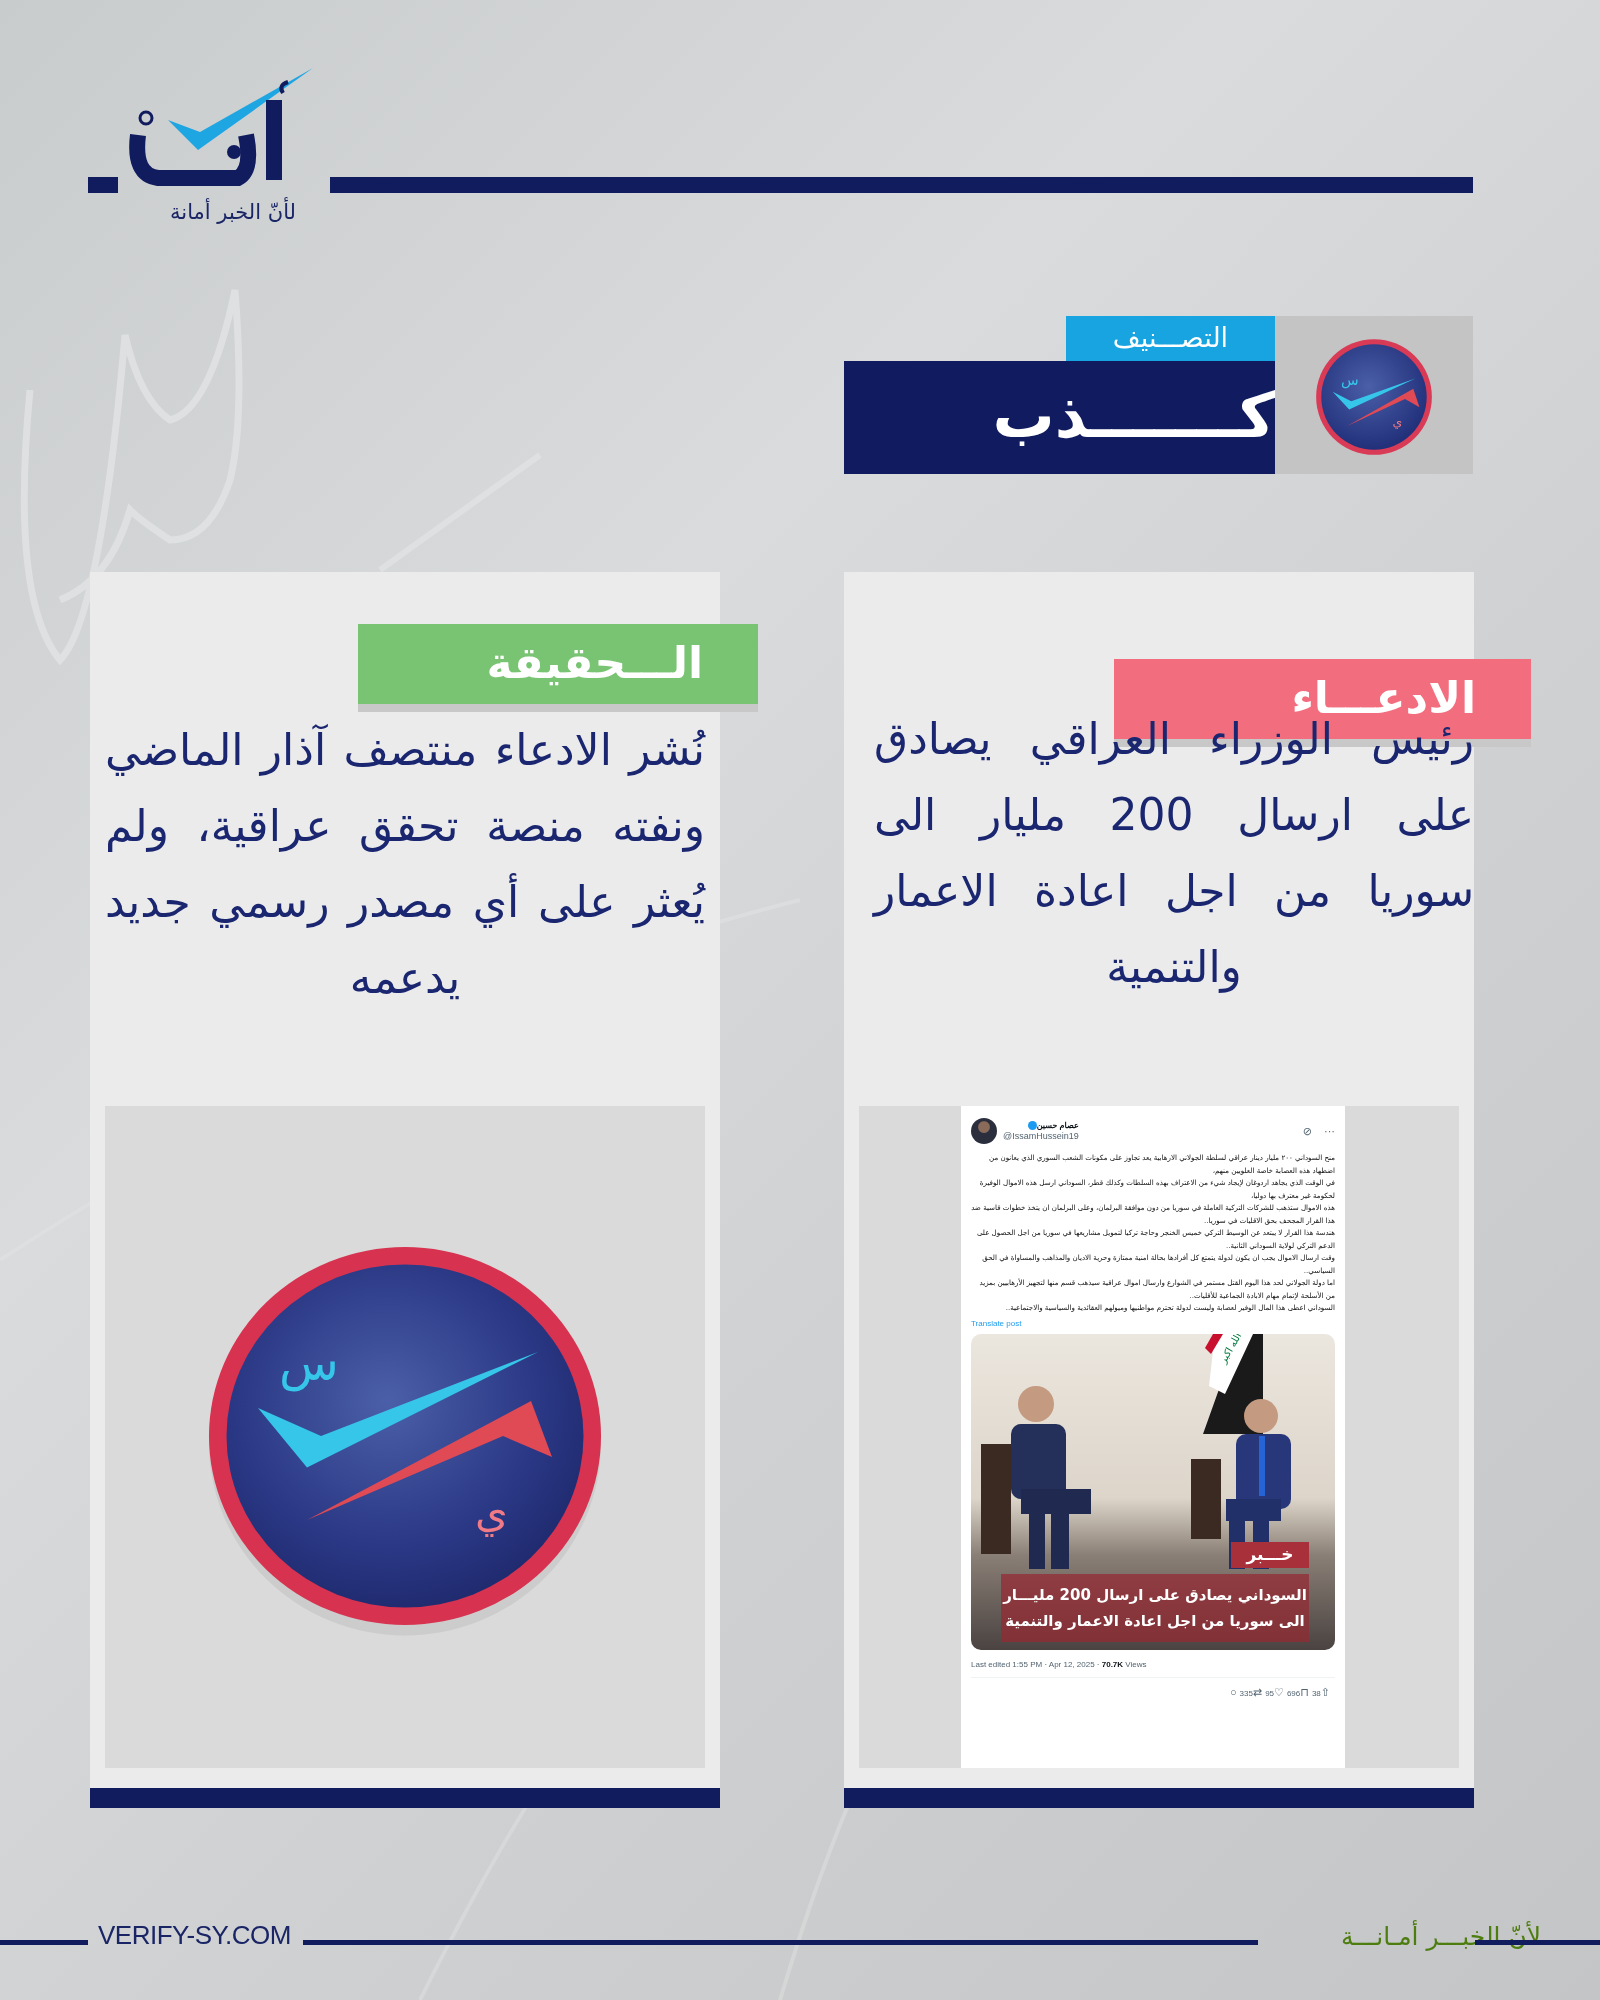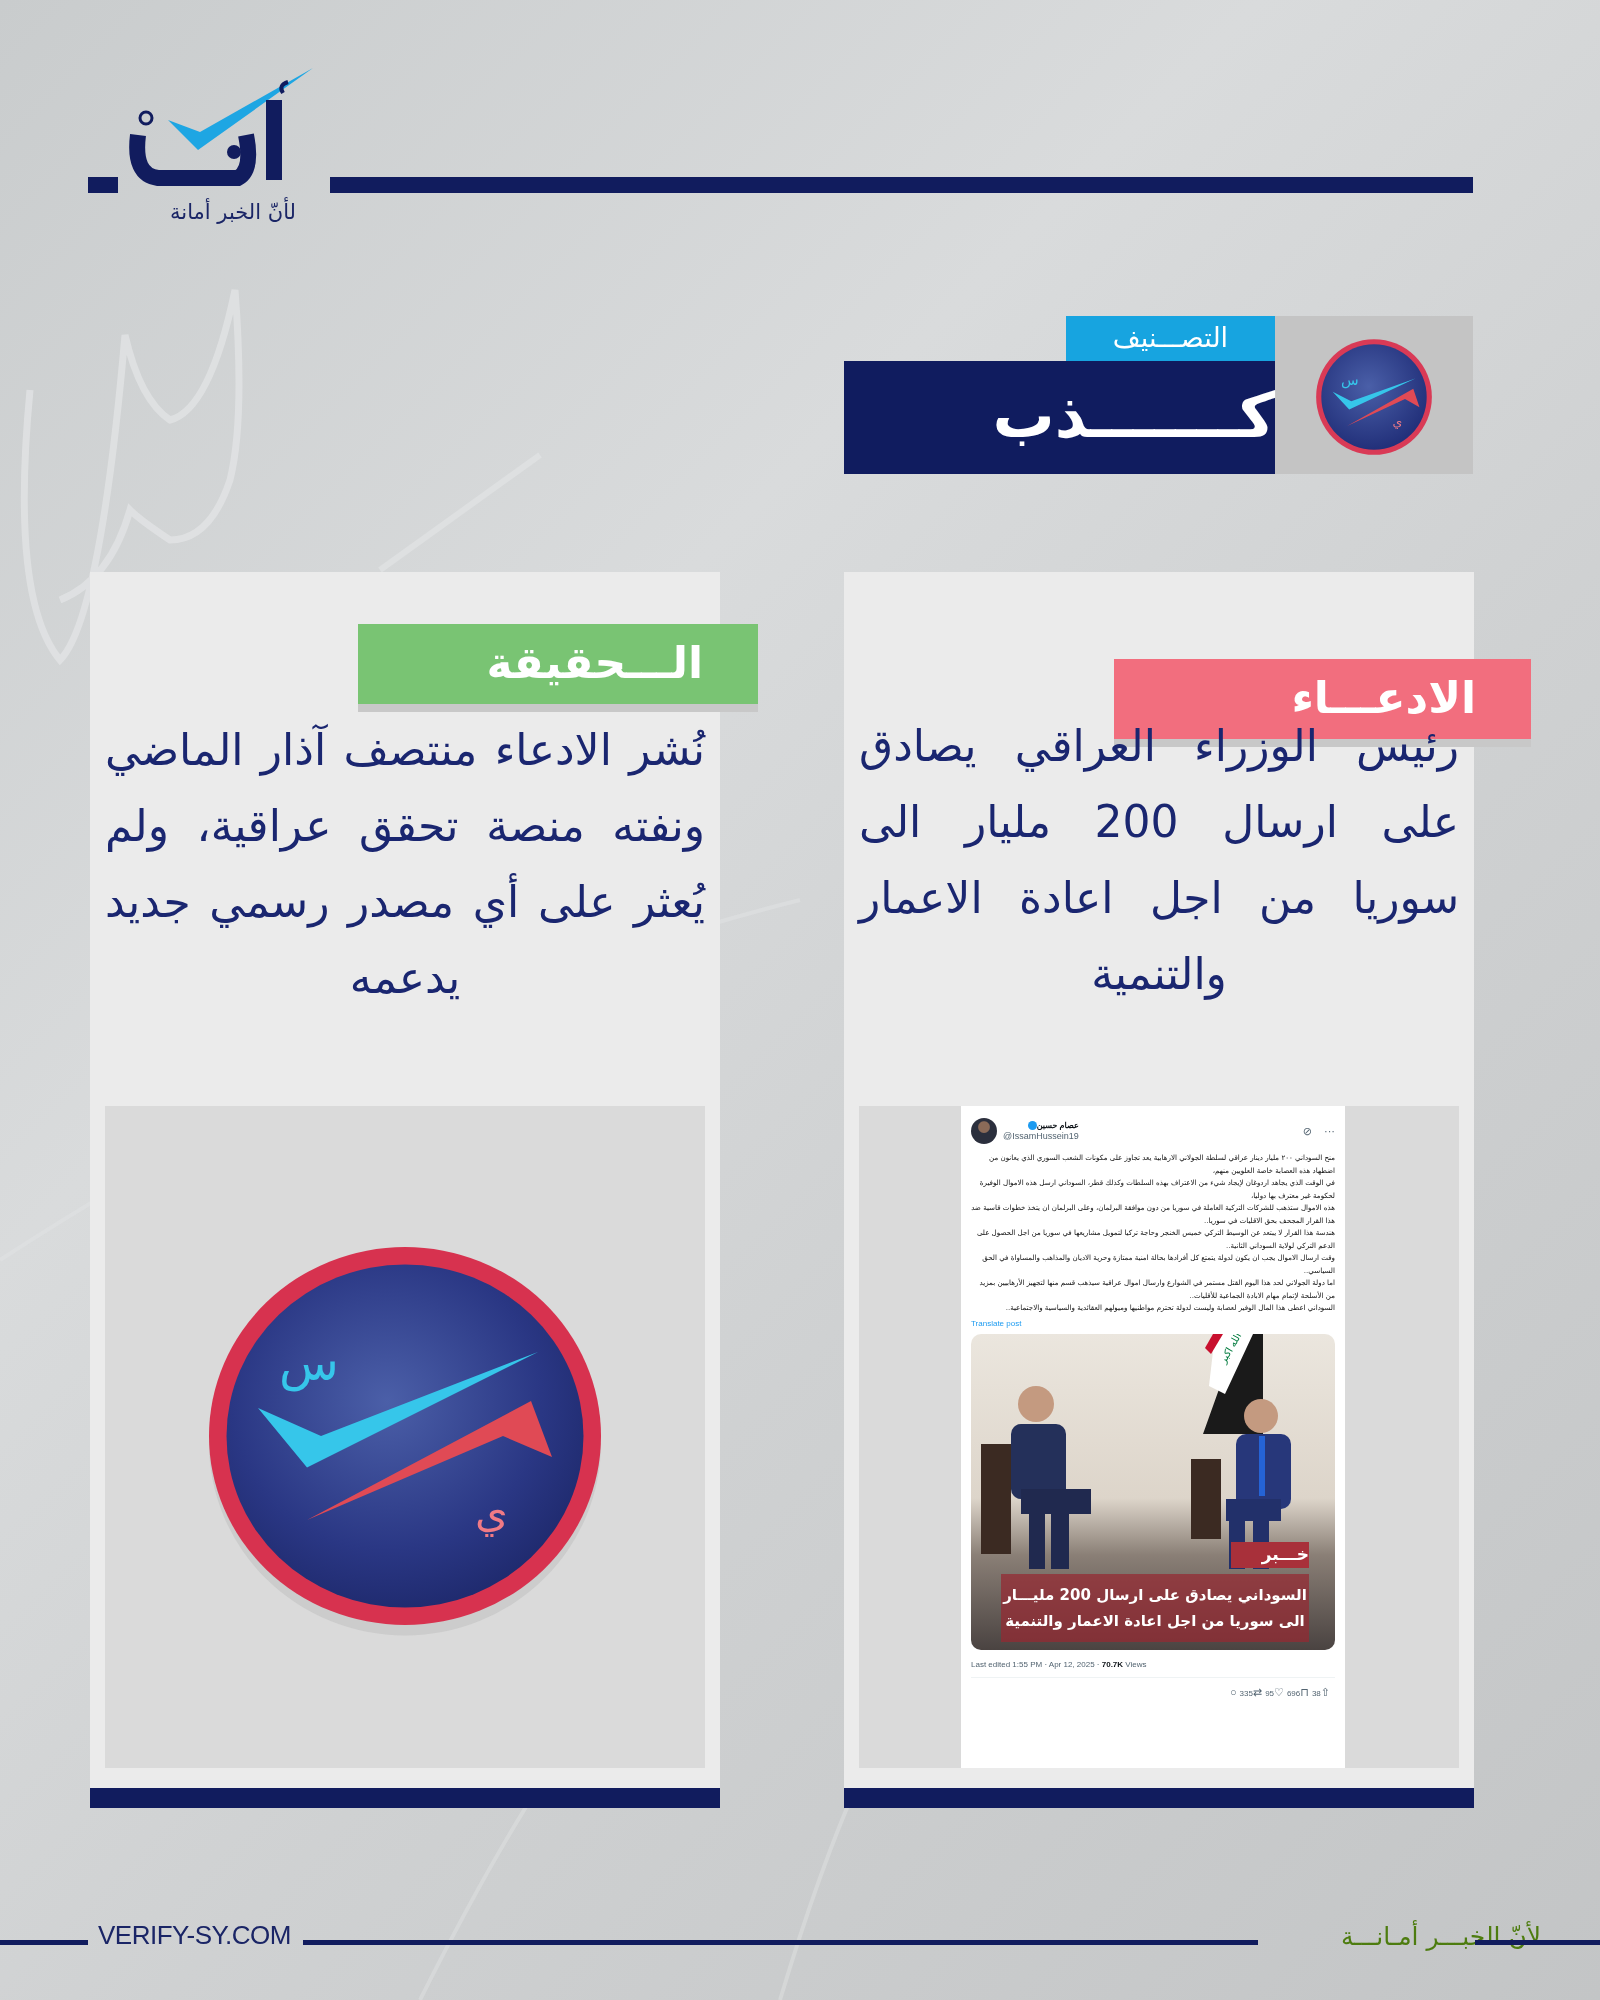--- a/index.html
+++ b/index.html
@@ -25,40 +25,40 @@
 
   
   .panel { position: absolute; top: 572px; width: 630px; height: 1220px; background: #ebebeb; }
   .panel.claim { left: 844px; }
   .panel.truth { left: 90px; }
   .panel-foot { position: absolute; left: 0; bottom: -16px; width: 100%; height: 20px; background: #111c5e; }
   .badge { position: absolute; height: 80px; color: #fff; font-size: 44px; font-weight: bold; text-align: right; line-height: 78px; padding-right: 55px; direction: rtl; box-shadow: 0 8px 0 #c8c8c8; }
   .badge.claim { left: 270px; top: 47px; width: 417px; background: #f26e7e; letter-spacing: 3px; margin-top: 40px; }
   .badge.truth { left: 268px; top: 52px; width: 400px; background: #79c473; letter-spacing: 3px; }
   .panel-text { position: absolute; left: 15px; width: 600px; font-size: 44px; line-height: 76px; text-align: justify; text-align-last: center; direction: rtl; color: #1a2670; }
-  .claim .panel-text { top: 136px; }
+  .claim .panel-text { top: 129px; margin-left: 15px; }
   .truth .panel-text { top: 140px; }
 
   .media { position: absolute; left: 15px; top: 534px; width: 600px; height: 662px; background: #dadada; overflow: hidden; }
 
   
   .tweet { position: absolute; left: 102px; top: 0; width: 384px; height: 662px; background: #fff; font-family: "Liberation Sans", sans-serif; color: #0f1419; padding: 8px 10px; }
   .tw-head { display: flex; align-items: center; height: 34px; }
   .tw-avatar { width: 26px; height: 26px; border-radius: 50%; background: radial-gradient(circle at 50% 35%, #8a6a58 0 25%, #2b2f3d 30% 100%); }
   .tw-names { margin-left: 6px; line-height: 11px; }
   .tw-name { font-size: 8px; font-weight: bold; direction: rtl; text-align: right; }
   .tw-verified { display: inline-block; width: 9px; height: 9px; background: #1d9bf0; border-radius: 50%; vertical-align: middle; margin-left: 2px; }
   .tw-handle { font-size: 9px; color: #536471; }
   .tw-icons { margin-left: auto; font-size: 11px; color: #536471; display: flex; gap: 12px; }
   .tw-body { font-size: 7.1px; line-height: 12.5px; direction: rtl; text-align: right; margin-top: 4px; color: #111; font-family: "DejaVu Sans", sans-serif; }
   .tw-translate { font-size: 8px; color: #1d9bf0; margin-top: 4px; }
   .tw-photo { position: relative; margin-top: 6px; width: 364px; height: 316px; border-radius: 10px; overflow: hidden; background: linear-gradient(180deg, #ebe6de 0%, #ddd5ca 52%, #8a7f76 70%, #4a4341 100%); }
   .tw-flag { position: absolute; left: 232px; top: 0; width: 60px; height: 100px; }
   .tw-person { position: absolute; }
-  .tw-news-tag { position: absolute; left: 260px; top: 208px; width: 78px; height: 26px; background: #a8303a; color: #fff; font-size: 17px; font-weight: bold; line-height: 24px; direction: rtl; font-family: "DejaVu Sans", sans-serif; }
+  .tw-news-tag { position: absolute; left: 260px; top: 208px; width: 78px; height: 26px; background: #a8303a; color: #fff; font-size: 17px; font-weight: bold; text-align: center; line-height: 24px; direction: rtl; font-family: "DejaVu Sans", sans-serif; }
   .tw-news-box { position: absolute; left: 30px; top: 240px; width: 308px; height: 68px; background: rgba(150, 40, 50, 0.72); color: #fff; font-size: 15px; font-weight: bold; text-align: center; line-height: 26px; direction: rtl; padding-top: 8px; font-family: "DejaVu Sans", sans-serif; }
   .tw-meta { font-size: 8px; color: #536471; margin-top: 10px; }
   .tw-meta b { color: #0f1419; }
   .tw-sep { height: 1px; background: #eff3f4; margin: 8px 0; }
   .tw-actions { display: flex; justify-content: flex-end; font-size: 8px; color: #536471; padding: 0 2px; }
   .tw-actions span.ic { font-size: 11px; margin-right: 3px; }
 
   
   .big-logo { position: absolute; left: 90px; top: 120px; width: 420px; height: 420px; }
 

